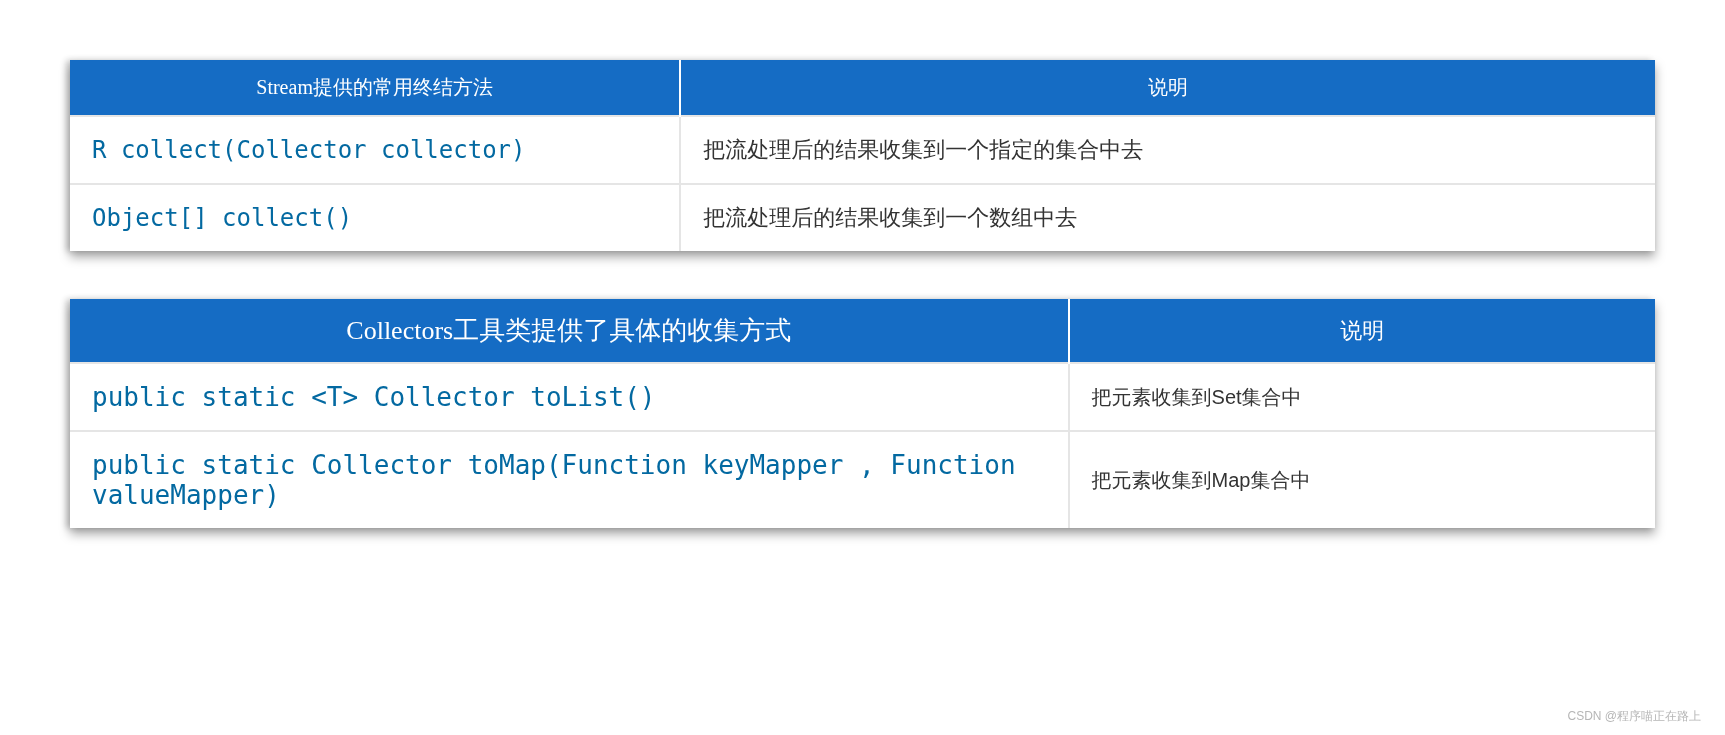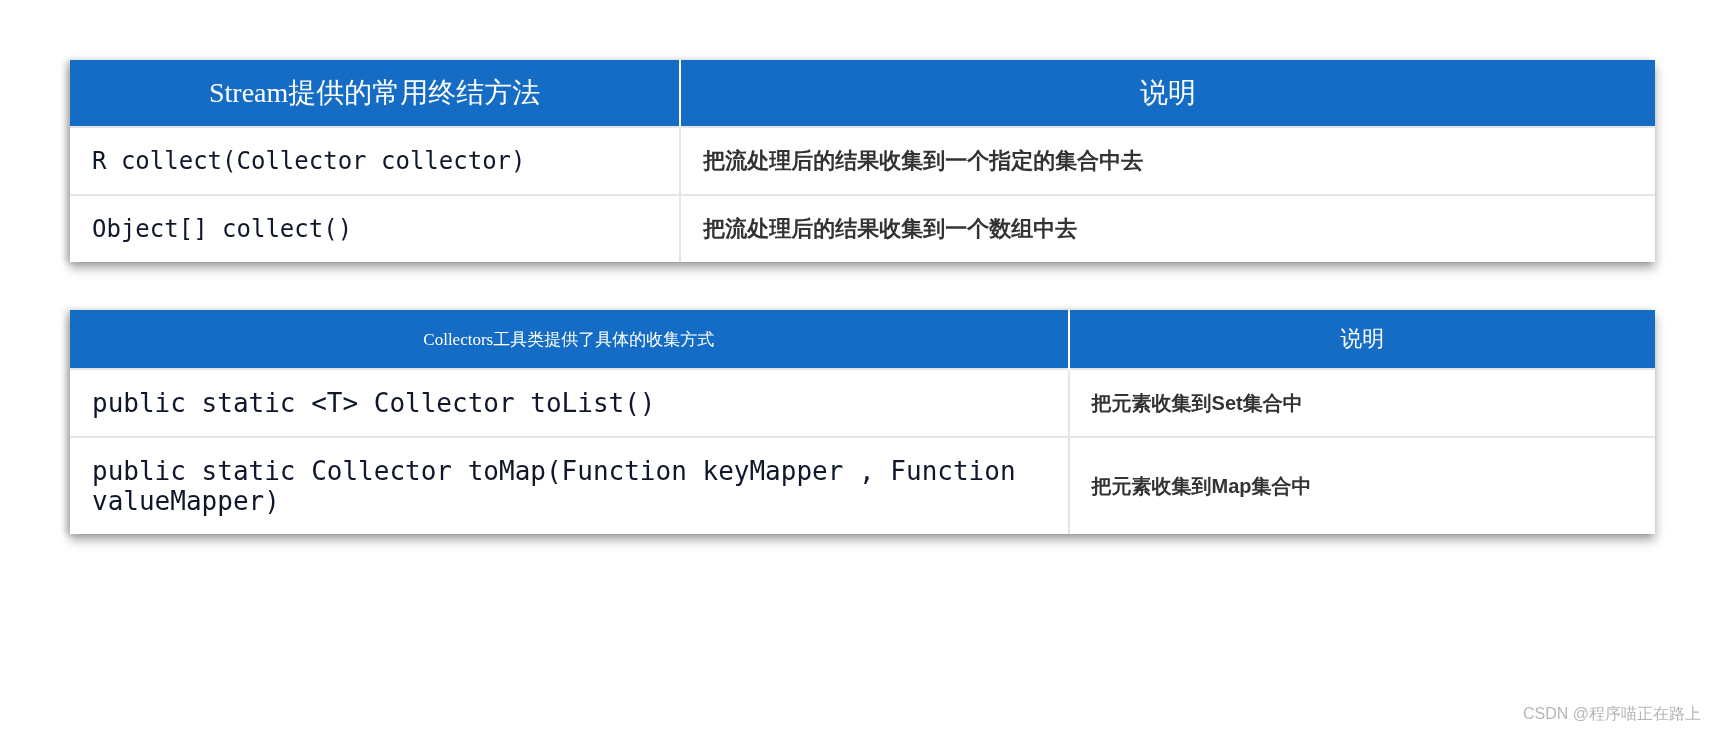--- a/index.html
+++ b/index.html
@@ -19,61 +19,60 @@
     }
     .doc-table {
       border-collapse: collapse;
       width: 100%;
       table-layout: fixed;
     }
     .doc-table thead th {
       background: #156cc4;
       color: #ffffff;
       font-weight: 400;
-      font-size: 28px;
+      font-size: 20px;
       padding: 14px 12px;
       text-align: center;
       border-right: 2px solid #ffffff;
       font-family: "SimSun", "NSimSun", serif;
     }
     .doc-table thead th:last-child {
       border-right: none;
       margin-top: 27px;
     }
     .doc-table tbody td {
       padding: 18px 22px;
       font-size: 22px;
       color: #333333;
       border-top: 2px solid #e5e5e5;
       border-right: 2px solid #e5e5e5;
       vertical-align: middle;
     }
     .doc-table tbody td:last-child {
       border-right: none;
-      font-weight: bold;
     }
     .code-text {
       font-family: Consolas, "DejaVu Sans Mono", "Courier New", monospace;
       font-size: 24px;
-      color: #0f172a;
+      color: #0369a1;
     }
     .table1-col1 { width: 38.5%; }
     .table1-col2 { width: 61.5%; }
     .table2-col1 { width: 63%; }
     .table2-col2 { width: 37%; }
-    .table2 thead th { font-size: 17px; }
+    .table2 thead th { font-size: 26px; }
     .table2 thead th:last-child { font-size: 22px; }
     .table2 tbody td { font-size: 20px; }
     .table2 tbody td .code-text { font-size: 26px; }
     .watermark {
       position: fixed;
       right: 24px;
       bottom: 10px;
       color: rgba(120,120,120,0.55);
-      font-size: 16px;
+      font-size: 12px;
       font-family: "Microsoft YaHei", Arial, sans-serif;
     }
   </style>
 </head>
 <body>
 
 <div class="table-container">
   <table class="doc-table">
     <colgroup>
       <col class="table1-col1">

